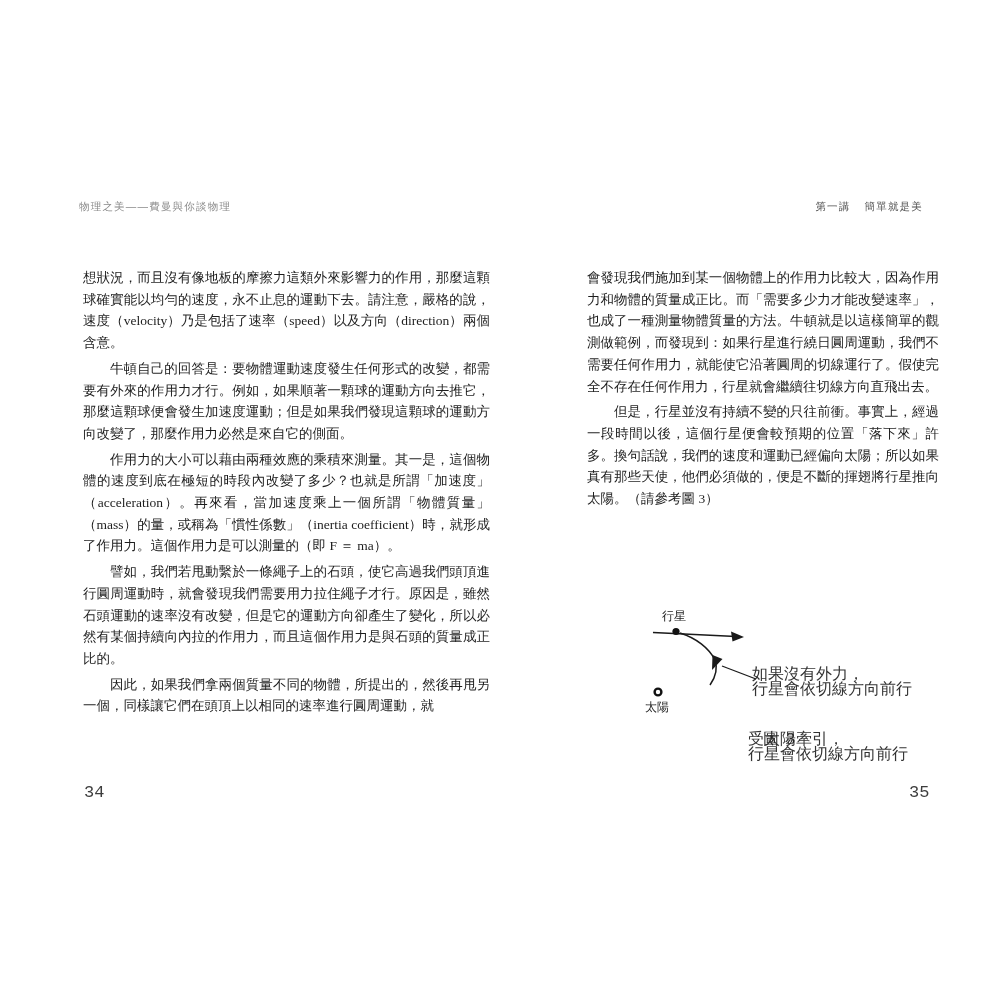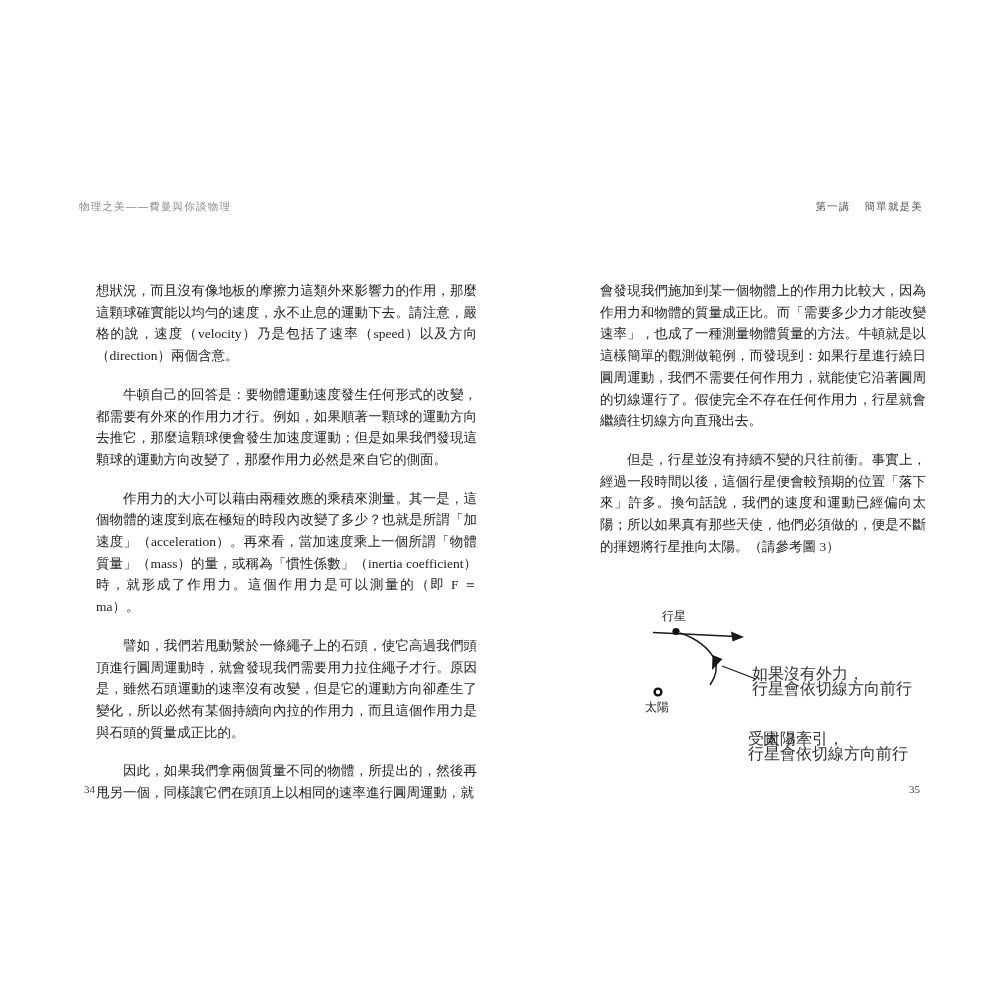--- a/index.html
+++ b/index.html
@@ -19,43 +19,43 @@
   .head-right{right:77px;top:200px;color:#4f4f4f;text-align:right;}
   .head-right .gap{display:inline-block;width:14px;}
 
   
   .text-col{
     font-size:13.5px;line-height:21.7px;text-align:justify;
     color:#1d1d1d;
   }
   .col-left{left:79px;top:263px;width:415px;}
   .col-right{left:583px;top:263px;width:360px;}
-  .text-col p{margin:17px;padding:0;}
+  .text-col p{margin:4px;padding:0;}
   .text-col p.indent{text-indent:2em;}
 
   
   .figure{left:600px;top:605px;width:360px;height:150px;}
   .figure .lbl{
     position:absolute;font-size:12px;color:#222;white-space:nowrap;
     line-height:14px;
   }
   .figure .ann{
     position:absolute;font-size:16px;color:#333;white-space:nowrap;
     line-height:15px;
     margin-top:48px;
   }
   .fig-caption{
     left:600px;top:729px;width:360px;text-align:center;
     font-size:16px;color:#222;letter-spacing:2px;
   }
 
   
   .page-num{
-    font-size:11px;color:#3d3d3d;
-    font-family:Liberation Serif, serif;
+    font-size:17px;color:#3d3d3d;
+    font-family:Liberation Mono, monospace;
   }
   .pn-left{left:84px;top:783px;}
   .pn-right{left:909px;top:783px;}
 </style>
 </head>
 <body>
 
 <div class="abs running-head head-left">物理之美——費曼與你談物理</div>
 
 <div class="abs running-head head-right">

